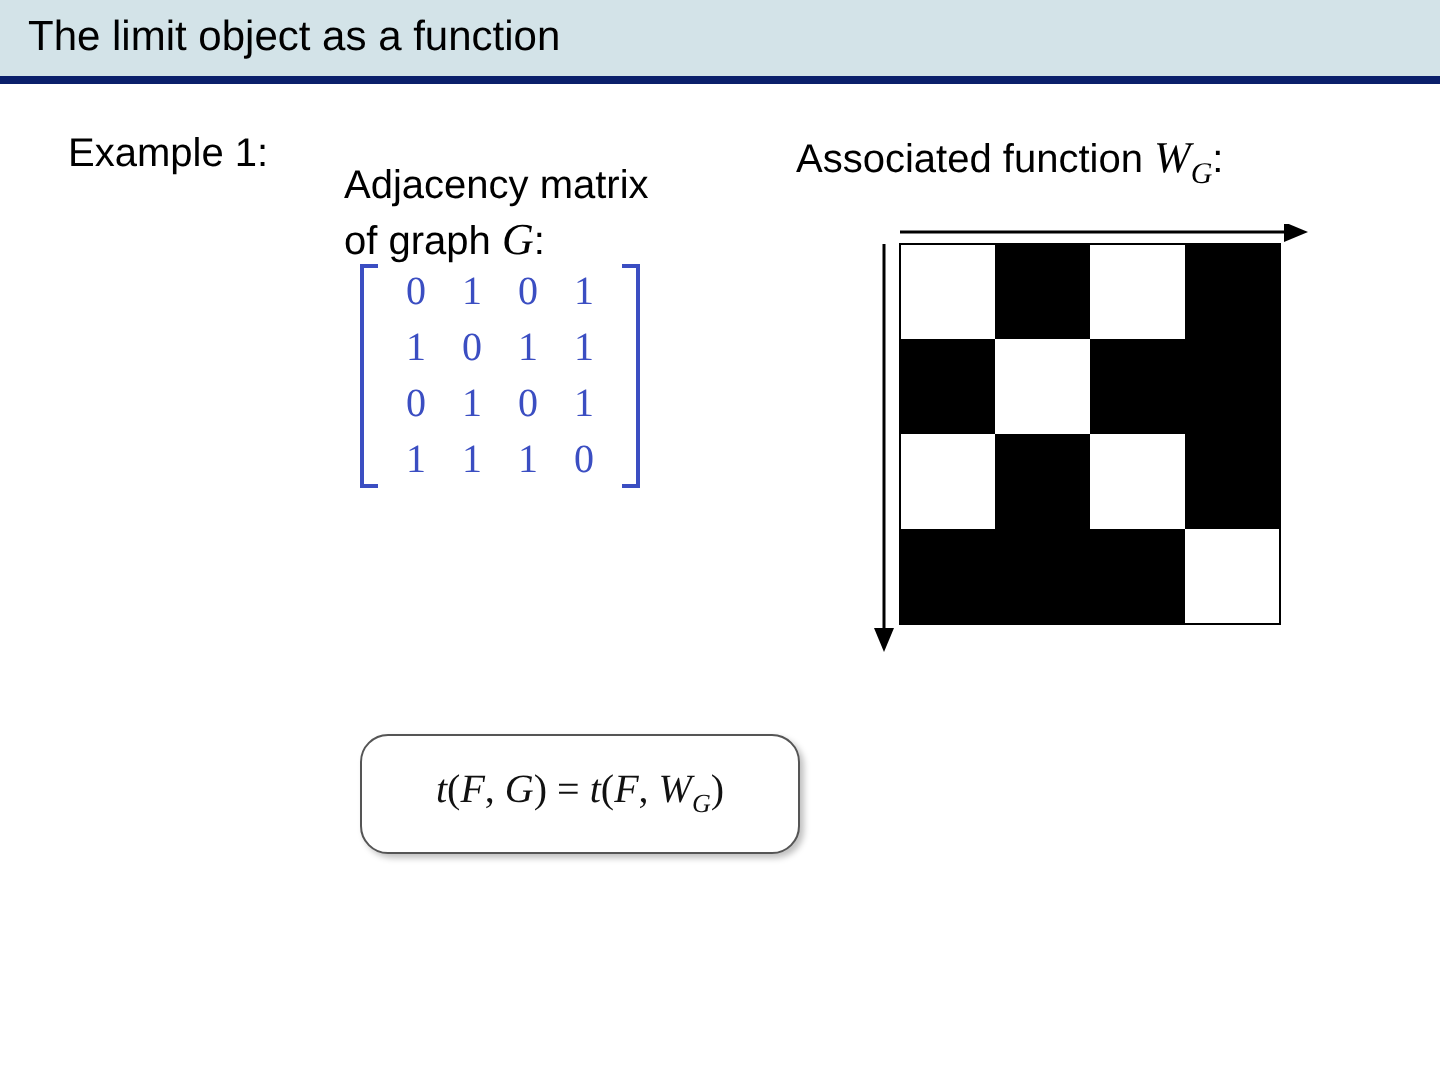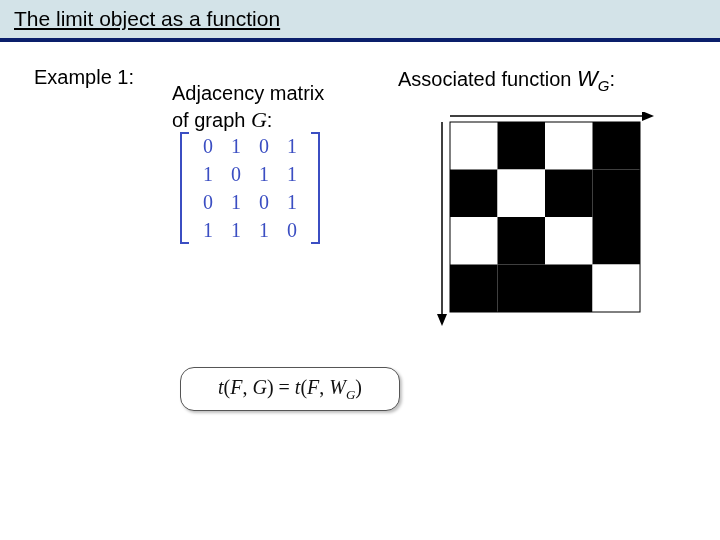--- a/index.html
+++ b/index.html
@@ -13,21 +13,20 @@
   }
   .titlebar {
     width: 100%;
     height: 42px;
     background: #d3e3e8;
     border-bottom: 4px solid #0a1f6b;
     display: flex;
     align-items: center;
     padding: 0 14px;
     justify-content: space-between;
-    text-decoration: underline;
   }
   .titlebar .left {
     font-size: 21px;
     color: #000;
   }
   .titlebar .right {
     font-size: 21px;
     color: #000;
   }
   .content {
@@ -54,21 +53,21 @@
     font-size: 22px;
   }
   .assoc-label {
     position: absolute;
     top: 24px;
     left: 398px;
     font-size: 20px;
     white-space: nowrap;
   }
   .assoc-label .wg {
-    font-family: Liberation Sans, sans-serif;
+    font-family: Liberation Serif, serif;
     font-style: italic;
     font-size: 22px;
   }
   .assoc-label .wg sub {
     font-size: 15px;
     font-style: italic;
   }
   .matrix {
     position: absolute;
     top: 90px;
@@ -134,21 +133,21 @@
     position: absolute;
     top: 70px;
     left: 430px;
   }
   .graphon svg { display: block; }
   .formula-box {
     position: absolute;
     top: 325px;
     left: 180px;
     width: 220px;
-    height: 44px;
+    height: 60px;
     border: 1.5px solid #555;
     border-radius: 14px;
     display: flex;
     align-items: center;
     justify-content: center;
     box-shadow: 2px 2px 3px rgba(0,0,0,0.25);
     background: #fff;
   }
   .formula-box .formula {
     font-family: 'Times New Roman', serif;

